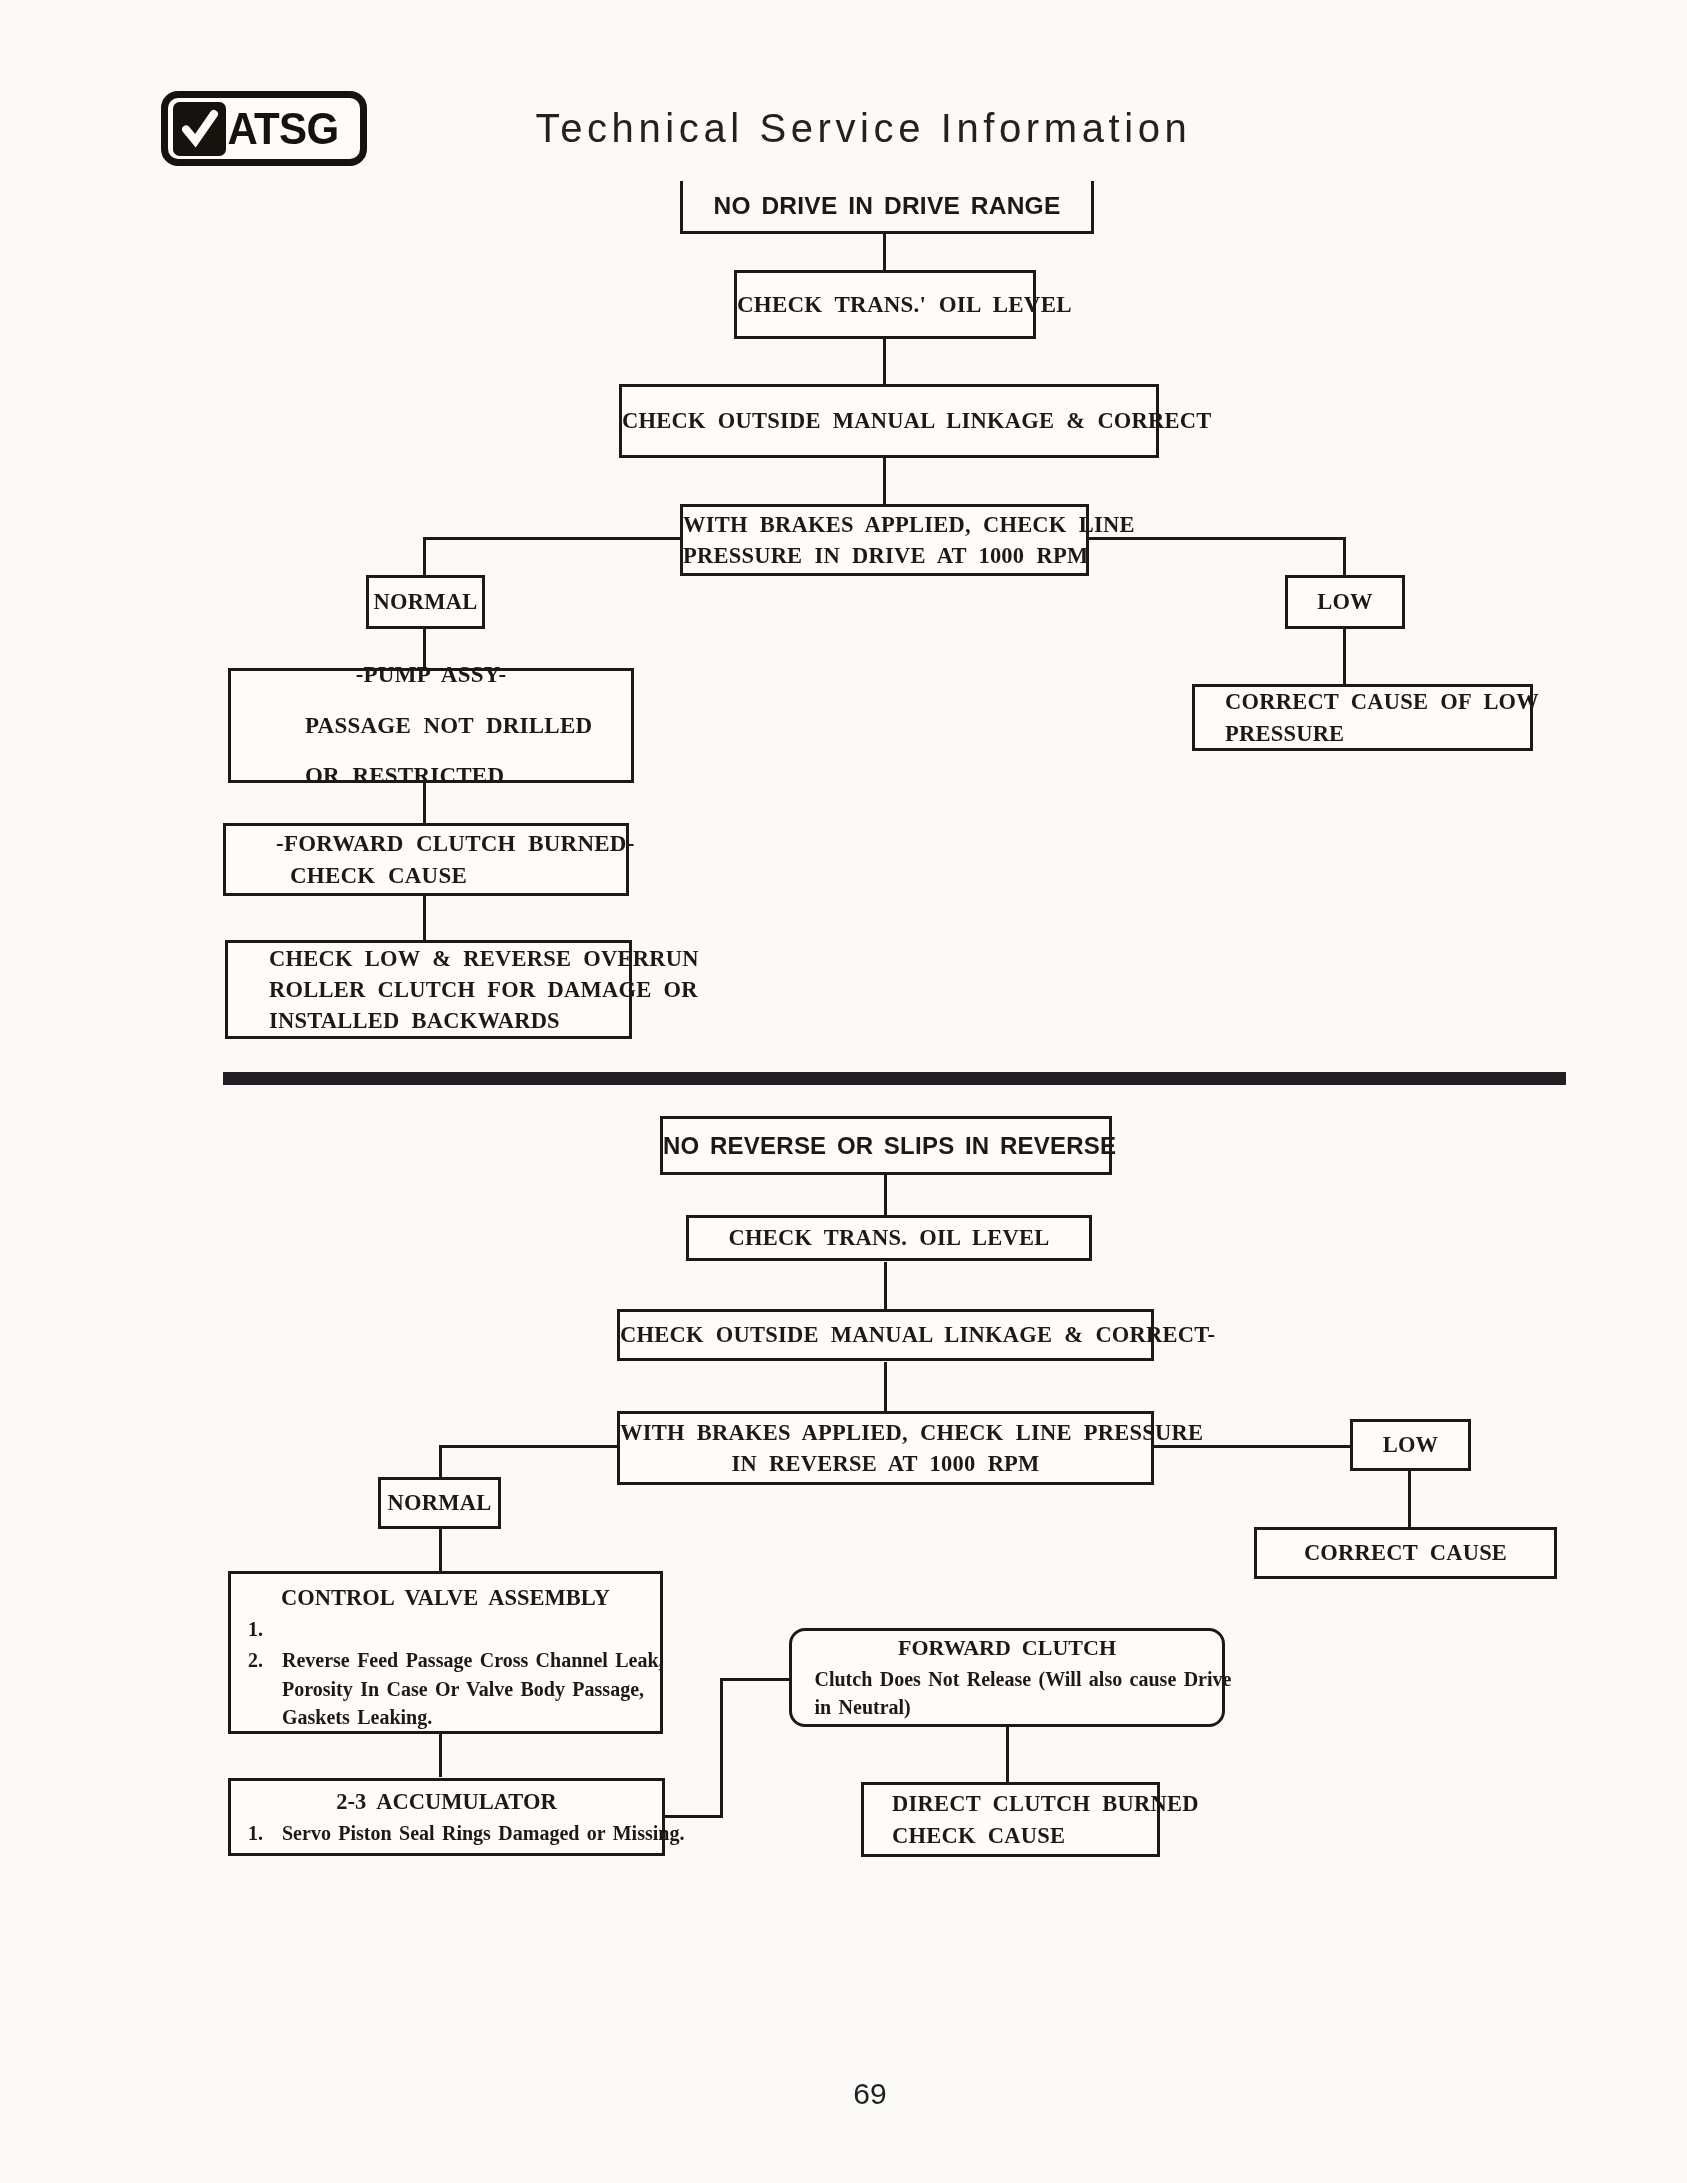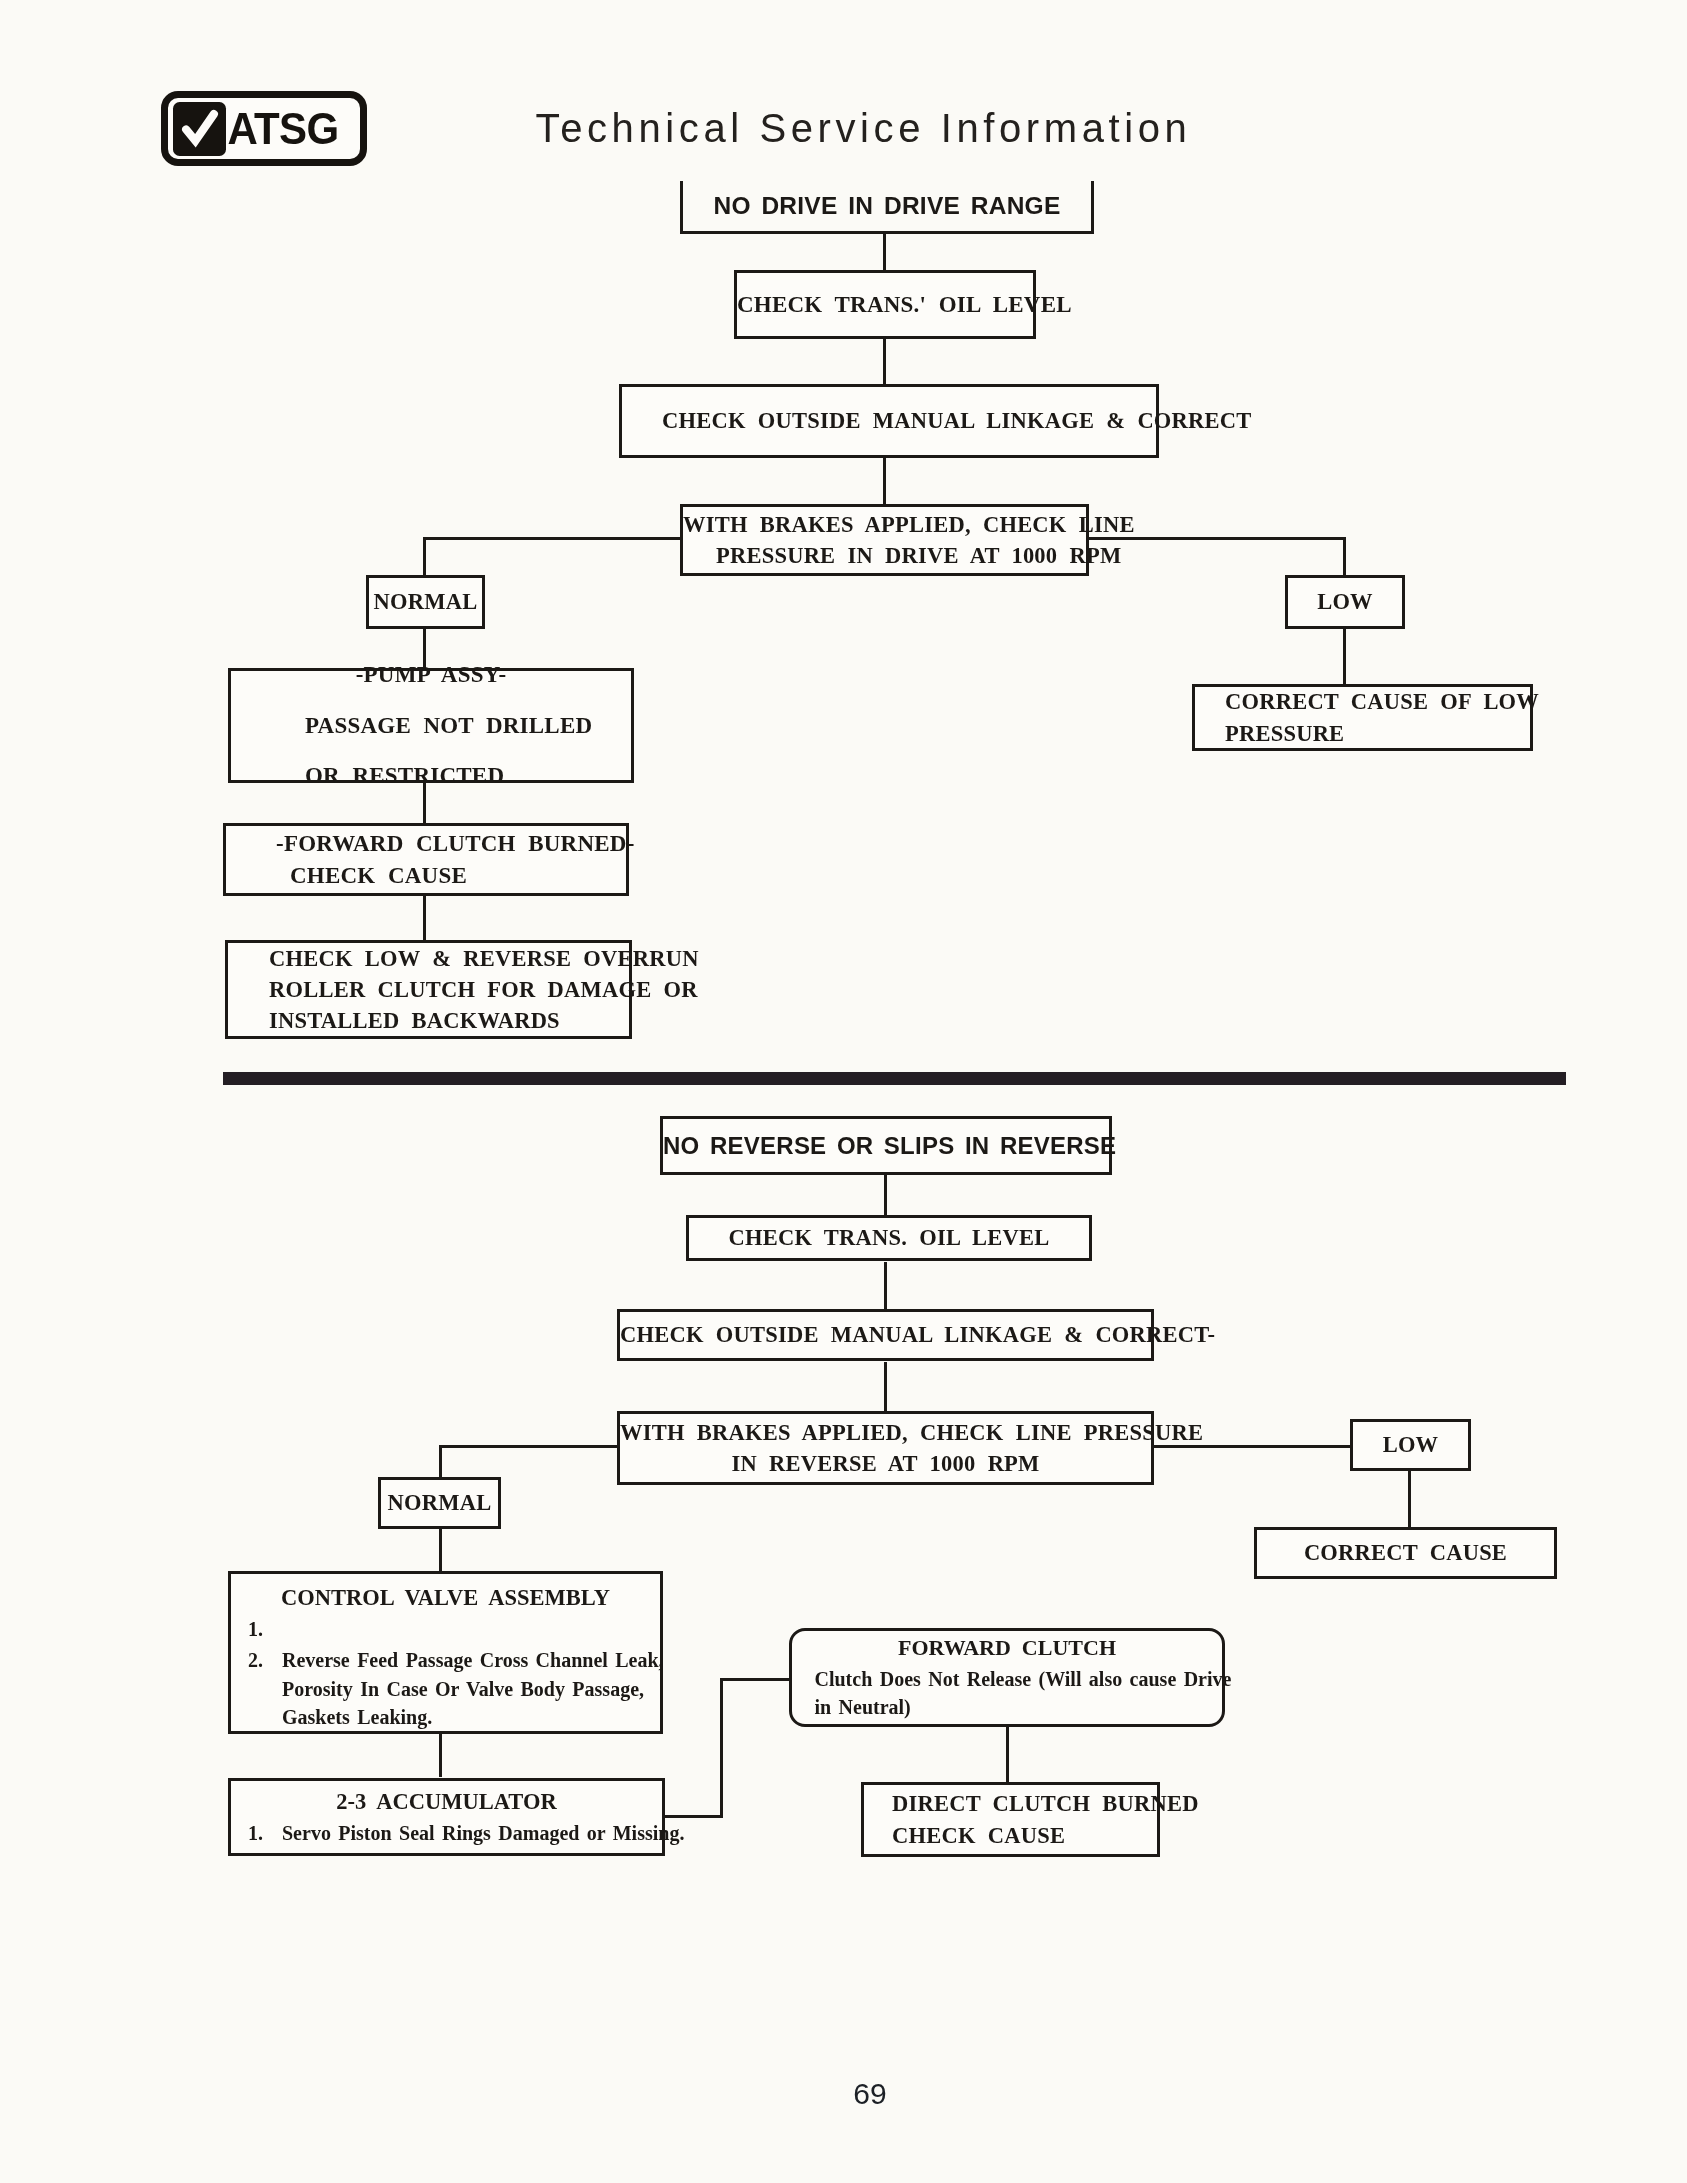--- a/index.html
+++ b/index.html
@@ -74,27 +74,27 @@
 <div class="ln" style="left:1343px;top:629px;width:3.3px;height:56px;"></div>
 
 <div class="node open-top sans" style="left:680px;top:181px;width:414px;height:53px;">
   <div class="nline">NO DRIVE IN DRIVE RANGE</div>
 </div>
 
 <div class="node" style="left:734px;top:270px;width:302px;height:69px;">
   <div class="nline">CHECK TRANS.' OIL LEVEL</div>
 </div>
 
-<div class="node" style="left:619px;top:384px;width:540px;height:74px;padding-left:40px;">
+<div class="node" style="left:619px;top:384px;width:540px;height:74px;">
   <div class="nline" style="font-size:22.5px;">CHECK OUTSIDE MANUAL LINKAGE &amp; CORRECT</div>
 </div>
 
 <div class="node" style="left:680px;top:504px;width:409px;height:72px;">
   <div class="nline" style="font-size:22.5px;">WITH BRAKES APPLIED, CHECK LINE</div>
-  <div class="nline" style="font-size:22.5px;padding-left:33px;">PRESSURE IN DRIVE AT 1000 RPM</div>
+  <div class="nline" style="font-size:22.5px;">PRESSURE IN DRIVE AT 1000 RPM</div>
 </div>
 
 <div class="node" style="left:366px;top:575px;width:119px;height:54px;">
   <div class="nline" style="font-size:22.5px;">NORMAL</div>
 </div>
 
 <div class="node" style="left:1285px;top:575px;width:120px;height:54px;">
   <div class="nline" style="font-size:22.5px;">LOW</div>
 </div>
 

